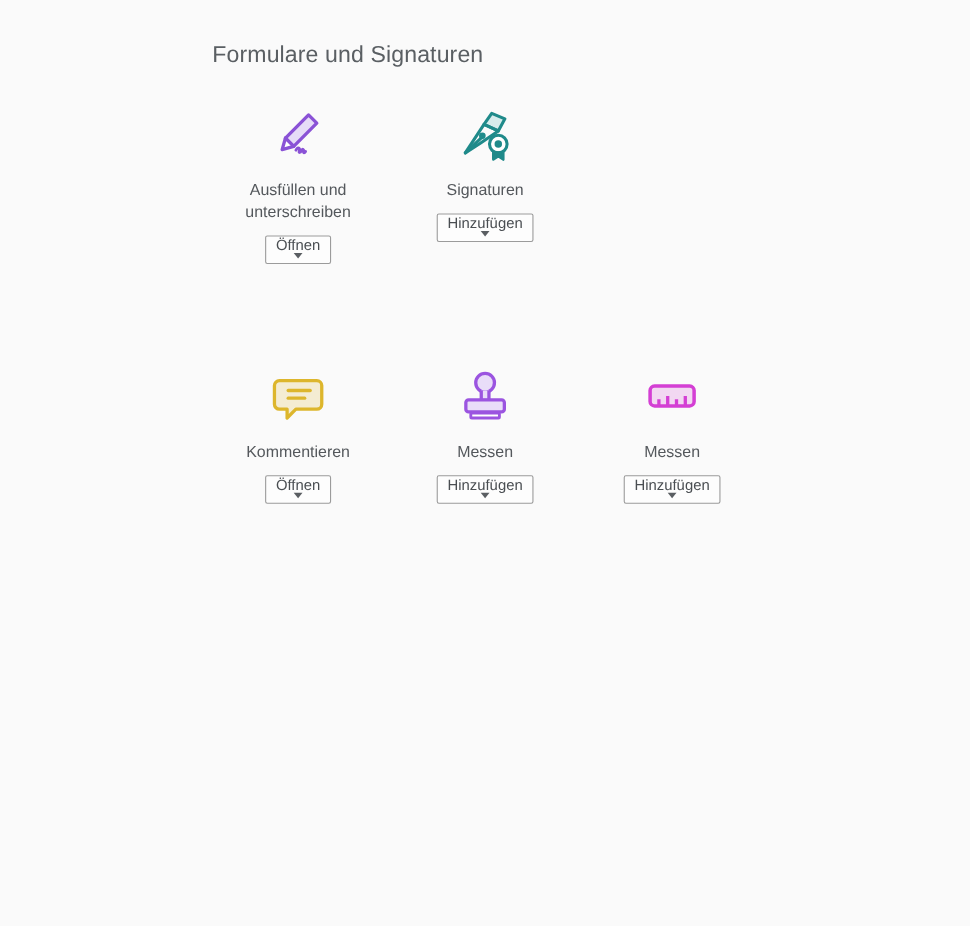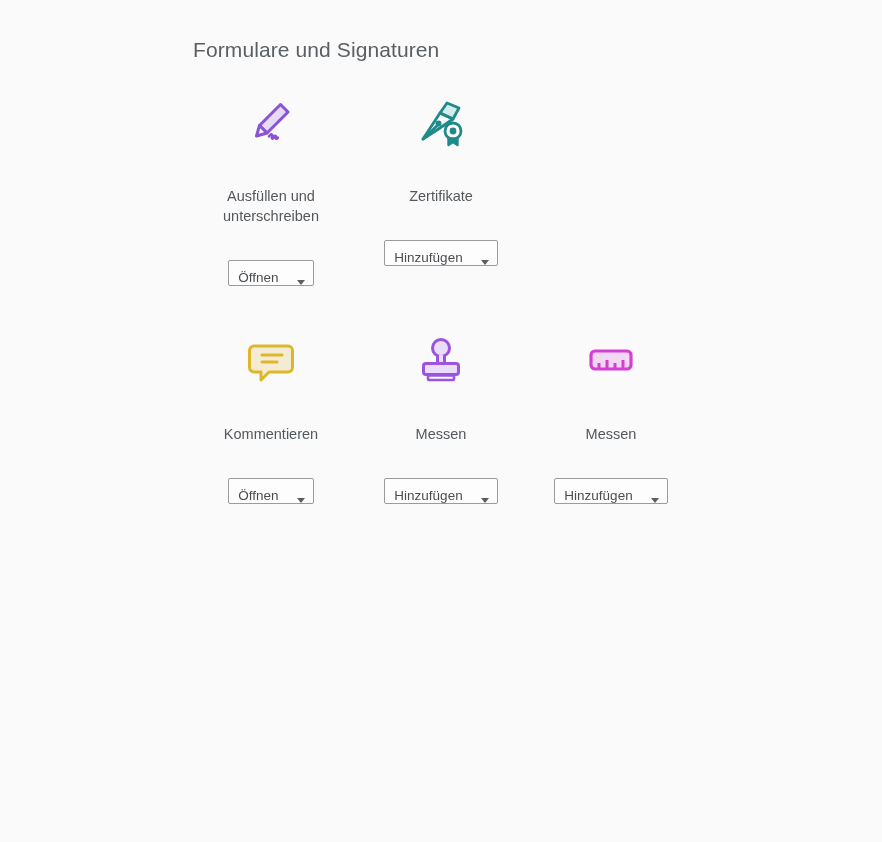--- a/index.html
+++ b/index.html
@@ -40,21 +40,20 @@
     flex-direction: row;
     align-items: flex-start;
     margin-left: 186px;
     margin-top: 27px;
   }
   .tile {
     width: 170px;
     display: flex;
     flex-direction: column;
     align-items: center;
-    gap: 23px;
   }
 
   .tile-icon {
     width: 64px;
     height: 62px;
     display: flex;
     align-items: center;
     justify-content: center;
   }
   .tile-icon svg { display: block; }
@@ -65,27 +64,28 @@
     color: #54585c;
     text-align: center;
     line-height: 20px;
     max-width: 130px;
   }
 
   .tile-btn-wrap { margin-top: 11px; }
 
   .split-button {
     display: inline-flex;
-    align-items: flex-end;
+    align-items: center;
     border: 1px solid #9b9b9b;
     background: #fdfdfd;
     border-radius: 2px;
     height: 26px;
     box-sizing: border-box;
     overflow: hidden;
+    flex-direction: column;
   }
   .split-button .main {
     display: flex;
     align-items: center;
     justify-content: center;
     padding: 0 9px;
     font-size: 13.5px;
     color: #4a4e52;
     white-space: nowrap;
     background: transparent;
@@ -141,21 +141,21 @@
           <svg width="56" height="56" viewBox="0 0 56 56">
             <path d="M34 9 L46 14 L40 25 L27 19 Z" fill="#d6ecec" stroke="#1f8a8a" stroke-width="2.8" stroke-linejoin="round"></path>
             <path d="M27 19 L40 25 L24 36 L10 45 Z" fill="none" stroke="#1f8a8a" stroke-width="2.8" stroke-linejoin="round"></path>
             <line x1="10" y1="45" x2="26" y2="30" stroke="#1f8a8a" stroke-width="2.8" stroke-linecap="round"></line>
             <circle cx="25.5" cy="29.5" r="3" fill="#1f8a8a"></circle>
             <circle cx="40" cy="37" r="8" fill="#ffffff" stroke="#1f8a8a" stroke-width="2.8"></circle>
             <circle cx="40" cy="37" r="3.4" fill="#1f8a8a"></circle>
             <path d="M35.5 43.5 L35.5 51 L40 48 L44.5 51 L44.5 43.5" fill="#1f8a8a" stroke="#1f8a8a" stroke-width="2.4" stroke-linejoin="round"></path>
           </svg>
         </div>
-        <div class="tile-label">Zertifikate</div>
+        <div class="tile-label">Signaturen</div>
         <div class="tile-btn-wrap">
           <div class="split-button">
             <div class="main">Hinzufügen</div>
             <div class="divider"></div>
             <div class="arrow">
                 <span class="caret"></span>
               </div>
           </div>
         </div>
       </div>

